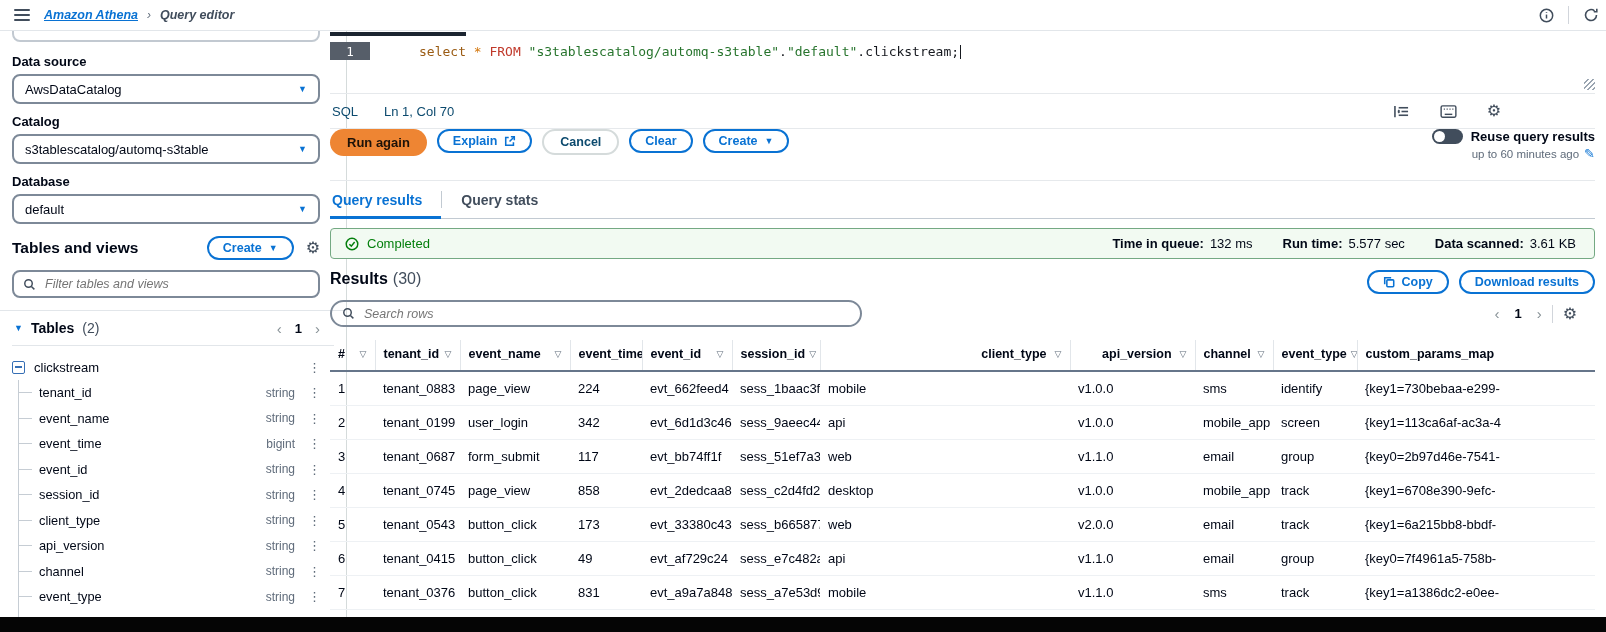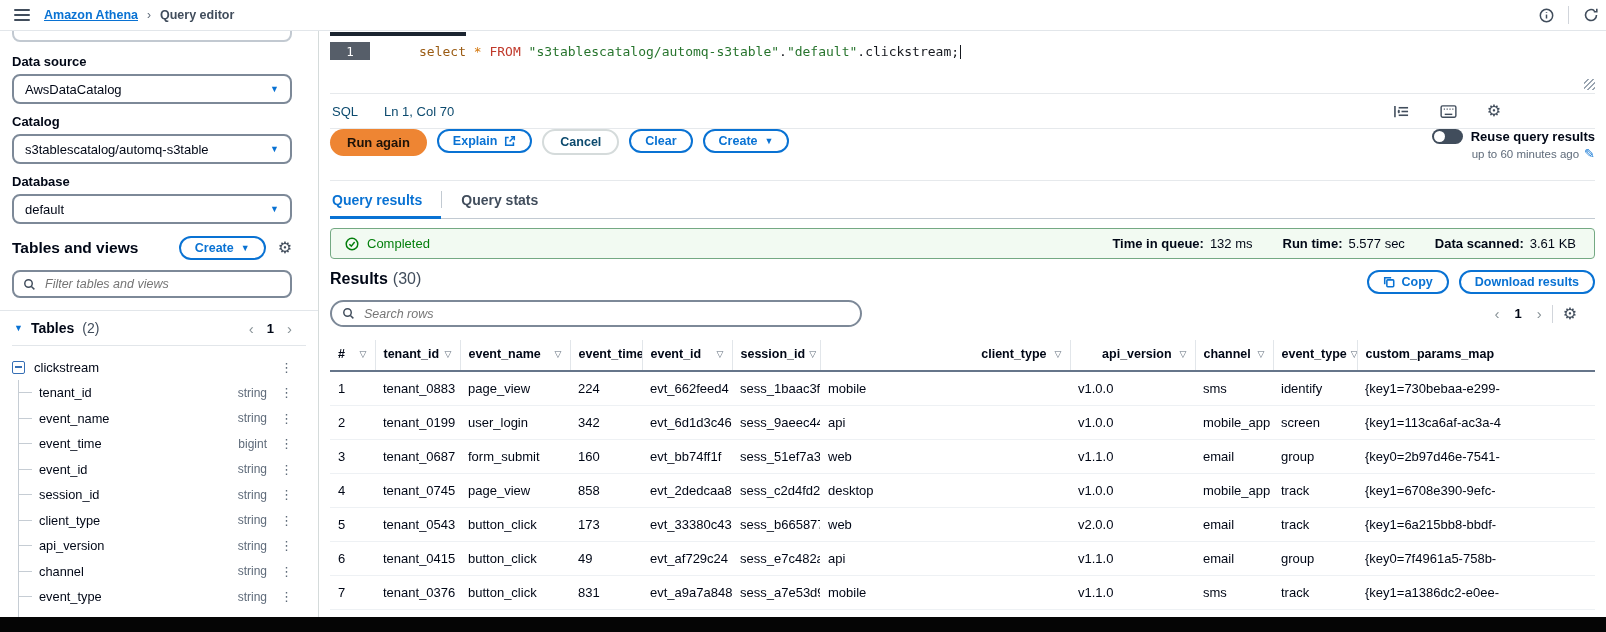--- a/index.html
+++ b/index.html
@@ -14,21 +14,21 @@
     padding:0 14px; border-bottom:1px solid #e2e6ea; overflow:hidden; }
   .hamburger { display:flex; flex-direction:column; gap:3px; cursor:pointer; }
   .hamburger span { width:16px; height:2px; background:#414d5c; border-radius:1px; }
   .crumb-link { color:var(--accent,#0972d3); font-weight:bold; font-size:12.5px;
     text-decoration:underline; cursor:pointer; }
   .crumb-sep { color:#5f6b7a; font-size:12px; }
   .crumb-page { color:#414d5c; font-weight:bold; font-size:12.5px; }
   .topbar-right { margin-left:auto; display:flex; align-items:center; gap:14px; }
   .top-divider { width:1px; height:18px; background:#d1d5db; }
   
-  .sidebar { position:absolute; top:31px; left:0; width:319px; height:586px;
+  .sidebar { position:absolute; top:31px; left:0; width:347px; height:586px;
     border-right:1px solid #d5dbdb; padding:0 12px; overflow:hidden; background:#fff; }
   .sb-cut { height:13px; overflow:hidden; position:relative; opacity:.75; }
   .sb-cut .ghost-select { position:absolute; top:-19px; left:0; right:14px; height:30px;
     border:2px solid #aeb8c2; border-radius:8px; display:flex; align-items:center;
     justify-content:space-between; padding:0 12px; color:#6b7787; }
   .sb-label { font-weight:bold; font-size:13px; margin:10px 0 5px; }
   .select { height:30px; border:2px solid #7d8998; border-radius:8px;
     display:flex; align-items:center; justify-content:space-between;
     padding:0 11px; margin-bottom:6px; cursor:pointer; background:#fff; margin-right:14px; }
   .select .val { font-size:13px; color:#000716; white-space:nowrap; overflow:hidden; }
@@ -146,21 +146,21 @@
 </style>
 </head>
 <body>
 
 <div class="topbar">
   <div class="hamburger">
       <span></span>
       <span></span>
       <span></span>
     </div>
-  <div style="display:flex;align-items:center;gap:9px;">
+  <div style="display:flex;align-items:center;gap:9px;font-style:italic;">
     <span class="crumb-link">Amazon Athena</span>
     <span class="crumb-sep">›</span>
     <span class="crumb-page">Query editor</span>
   </div>
   <div class="topbar-right">
     <span class="icon-btn">
       <svg width="15" height="15" viewBox="0 0 16 16" fill="none" stroke="#414d5c" stroke-width="1.6">
         <circle cx="8" cy="8" r="6.6"></circle>
           <line x1="8" y1="7" x2="8" y2="11.2"></line>
           <line x1="8" y1="4.4" x2="8" y2="5.2"></line>
@@ -544,21 +544,21 @@
             <td>api</td>
             <td>v1.0.0</td>
             <td>mobile_app</td>
             <td>screen</td>
             <td>{key1=113ca6af-ac3a-4</td>
           </tr>
           <tr>
             <td>3</td>
             <td>tenant_0687</td>
             <td>form_submit</td>
-            <td>160</td>
+            <td>117</td>
             <td>evt_bb74ff1f</td>
             <td>sess_51ef7a32</td>
             <td>web</td>
             <td>v1.1.0</td>
             <td>email</td>
             <td>group</td>
             <td>{key0=2b97d46e-7541-</td>
           </tr>
           <tr>
             <td>4</td>

